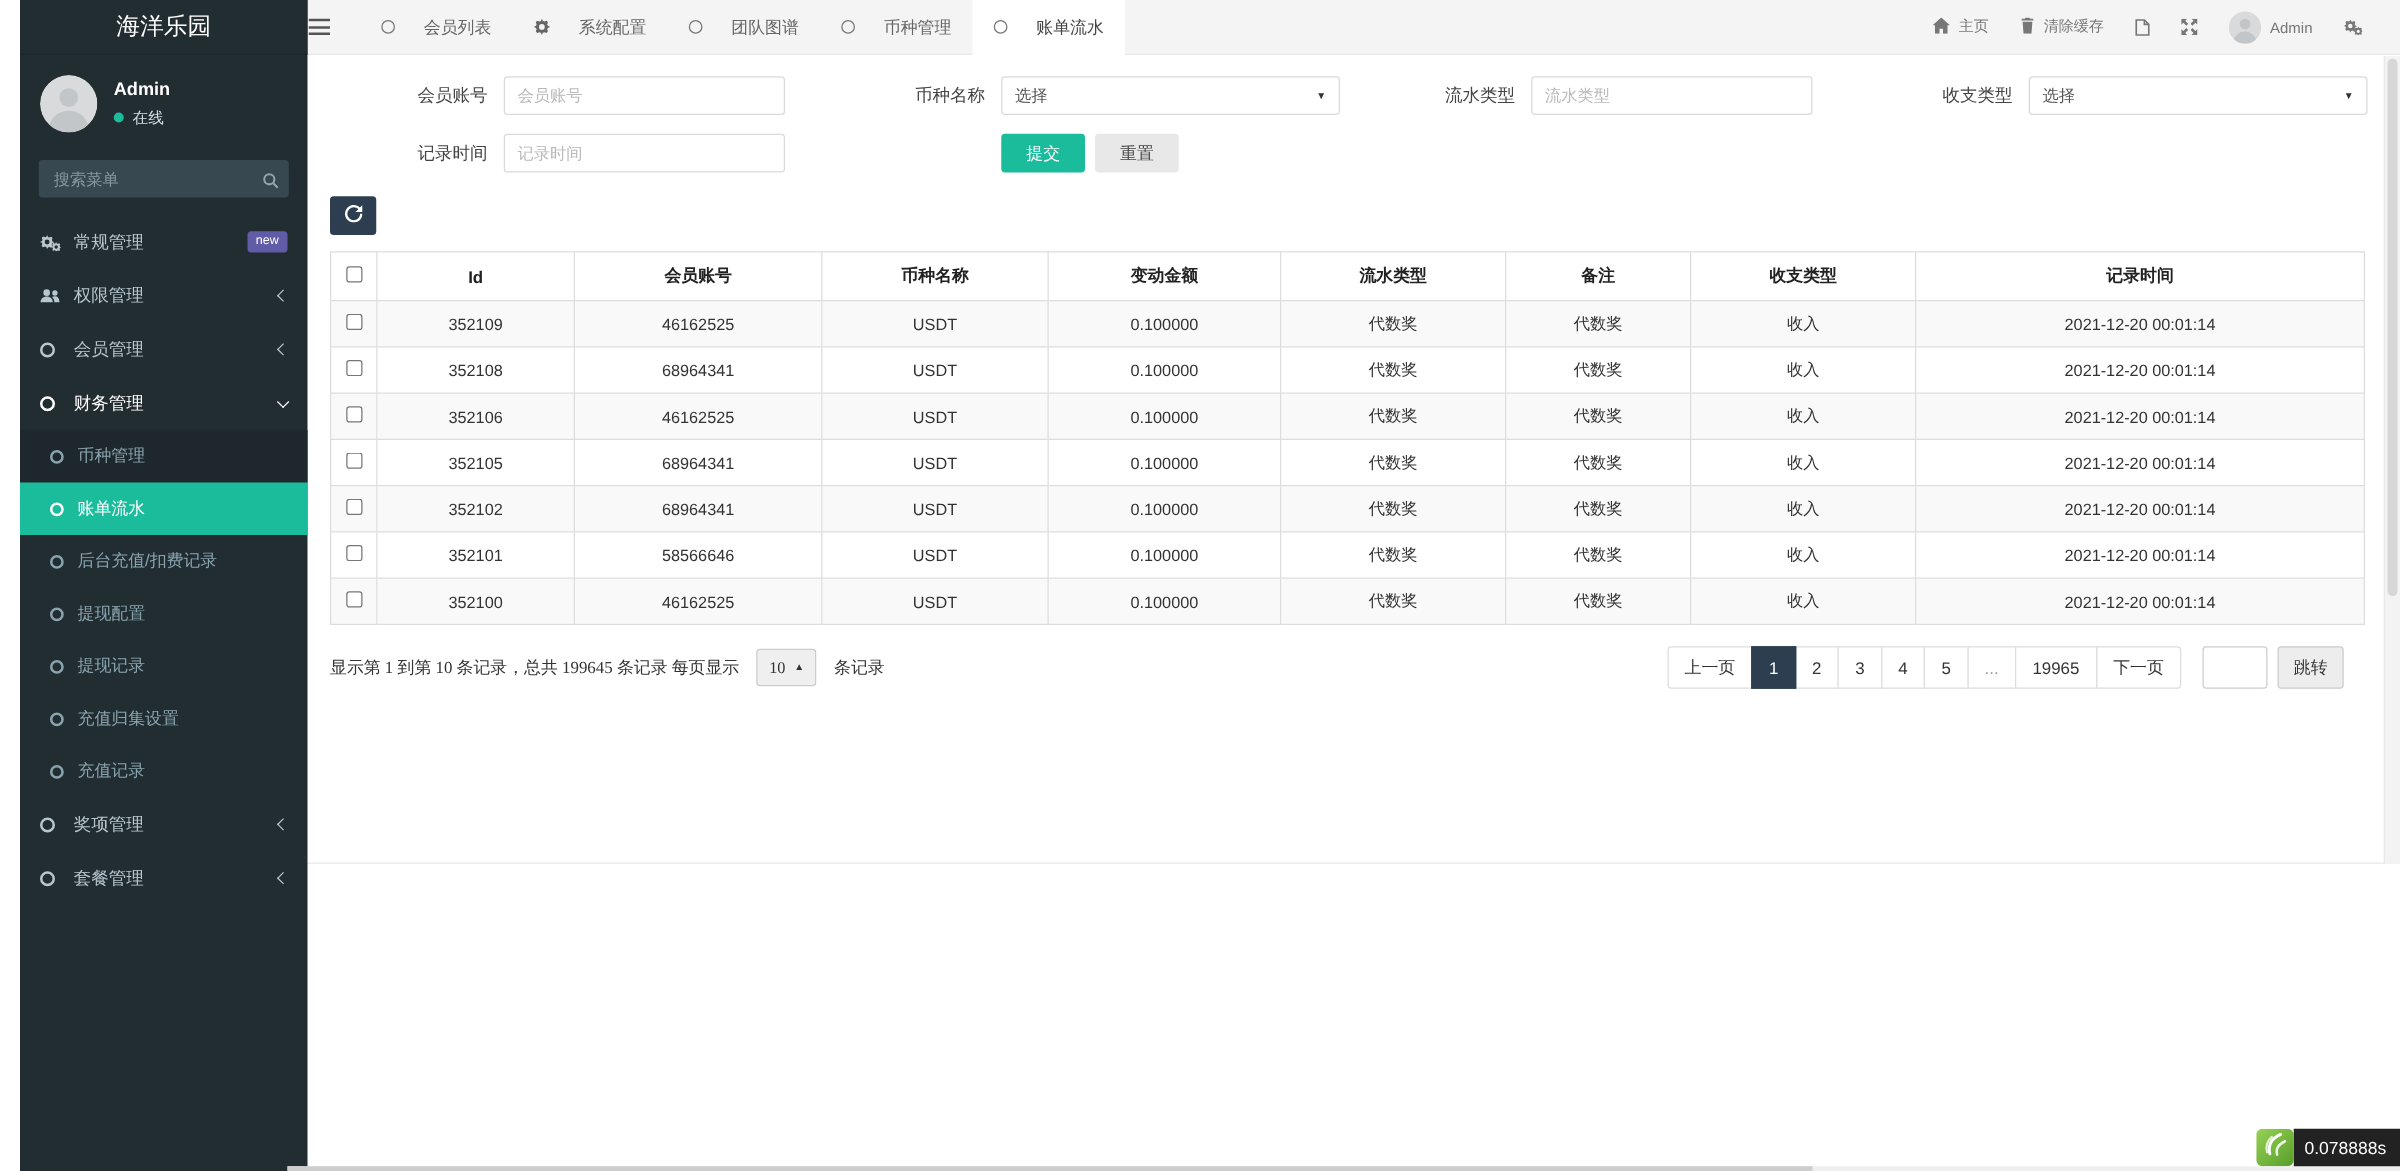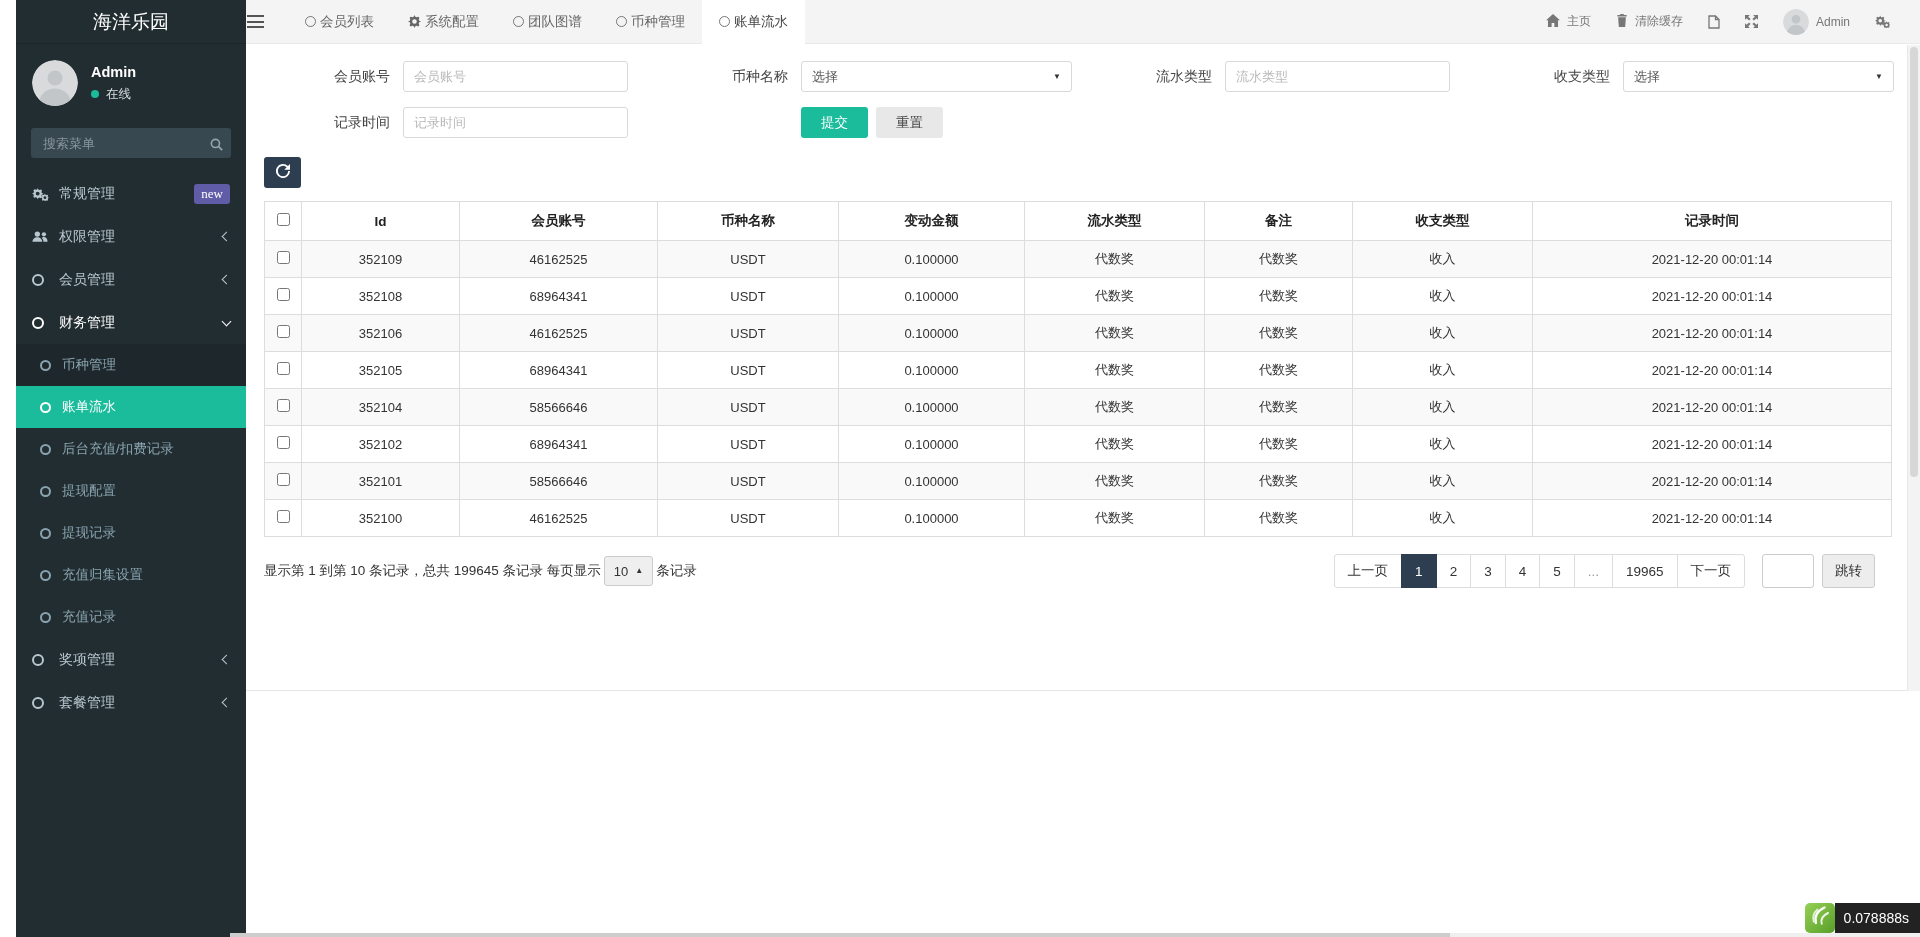--- a/index.html
+++ b/index.html
@@ -17,35 +17,35 @@
   .status-dot { width:8px; height:8px; border-radius:50%; background:#1abc9c; }
   .search-wrap { position:relative; margin:8px 15px 14px 15px; }
   .search-input { width:100%; height:30px; background:#374850; border:0; border-radius:3px; color:#22c55e; font-size:13px; padding:0 32px 0 12px; outline:none; }
   .search-input::placeholder { color:#8a979e; }
   .search-btn { position:absolute; right:8px; top:10px; color:#96a4ab; background:none; border:0; cursor:pointer; }
 
   .menu-item { display:flex; align-items:center; height:43px; padding:0 16px; color:#b8c7ce; font-size:14px; cursor:pointer; }
   .menu-item.open { color:#fff; }
   .mi-icon { width:27px; display:inline-flex; align-items:center; flex:none; }
   .ring { display:inline-block; width:12px; height:12px; border:2px solid currentColor; border-radius:50%; }
-  .badge-new { margin-left:auto; background:#605ca8; color:#fff; font-size:13px; line-height:1; padding:3px 7px 4px; border-radius:3px;font-family:Liberation Serif, serif; }
+  .badge-new { margin-left:auto; background:#605ca8; color:#fff; font-size:10px; line-height:1; padding:3px 7px 4px; border-radius:3px; }
   .chev { width:7px; height:7px; border-left:1.7px solid currentColor; border-bottom:1.7px solid currentColor; margin-left:auto; flex:none; }
   .chev-left { transform:rotate(45deg); }
   .chev-down { transform:rotate(-45deg); margin-top:-3px; }
   .submenu-item { display:flex; align-items:center; height:42px; padding:0 16px 0 24px; color:#8aa4af; font-size:13.5px; cursor:pointer; }
   .submenu-item .ring { width:11px; height:11px; margin-right:11px; border-width:2px; }
   .submenu-item.visited { background:#1e282c; }
   .submenu-item.active { background:#1abc9c; color:#fff; }
 
   
   .main { margin-left:230px; }
   .topbar { height:44px; background:#f4f4f5; border-bottom:1px solid #e9e9ea; display:flex; align-items:center; }
   .burger { width:50px; height:44px; display:flex; flex-direction:column; justify-content:center; align-items:center; gap:3.5px; background:none; border:0; cursor:pointer; margin-right:8px; }
   .burger span { display:block; width:17px; height:2px; background:#555; }
-  .tab { display:flex; align-items:center; gap:4px; height:44px; padding:0 17px; color:#666; font-size:13.5px; cursor:pointer; white-space:nowrap; }
+  .tab { display:flex; align-items:center; gap:23px; height:44px; padding:0 17px; color:#666; font-size:13.5px; cursor:pointer; white-space:nowrap; }
   .tab .ring { width:11px; height:11px; border-width:1.8px; color:#777; }
   .tab.active { background:#fff; color:#444; }
   .topbar-right { margin-left:auto; display:flex; align-items:center; padding-right:30px; color:#777; font-size:12px; }
   .tb-item { display:flex; align-items:center; gap:7px; margin-left:25px; cursor:pointer; color:#777; }
   .tb-avatar { width:26px; height:26px; border-radius:50%; overflow:hidden; }
   .tb-avatar svg { width:26px; height:26px; }
 
   
   .content { background:#fff; min-height:647px; border-bottom:1px solid #e7e7e7; padding-bottom:24px; }
   .filter-grid { display:grid; grid-template-columns:repeat(4,1fr); row-gap:15px; padding:17px 26px 0 20px; }
@@ -63,21 +63,21 @@
   
   .refresh-btn { margin:19px 0 0 34px; width:37px; height:31px; background:#2c3e50; color:#fff; border:0; border-radius:3px; cursor:pointer; display:inline-flex; align-items:center; justify-content:center; }
   .data-table { margin:13px 28px 0 34px; width:1628px; border-collapse:collapse; table-layout:fixed; }
   .data-table th, .data-table td { border:1px solid #ddd; text-align:center; font-size:13px; color:#333; height:37px; padding:0 6px; overflow:hidden; white-space:nowrap; }
   .data-table th { font-weight:bold; font-size:13.5px; height:39px; color:#222; }
   .data-table tbody tr:nth-child(odd) { background:#f9f9f9; }
   .data-table input[type=checkbox] { width:13px; height:13px; cursor:pointer; }
 
   
   .pagebar { display:flex; align-items:center; justify-content:space-between; margin:17px 45px 0 34px; }
-  .summary { display:flex; align-items:center; gap:3px; font-size:13.5px; color:#333; }
+  .summary { display:flex; align-items:center; gap:14px; font-size:13.5px; color:#333;font-family:Liberation Serif, serif; }
   .psize { height:30px; border:1px solid #ccc; background:#efefef; border-radius:3px; display:inline-flex; align-items:center; gap:7px; padding:0 9px; cursor:pointer; font-size:13px; color:#333; }
   .pager { display:flex; align-items:center; }
   .page-btn { min-width:35px; height:34px; padding:0 13px; border:1px solid #ddd; background:#fff; color:#333; font-size:13.5px; display:inline-flex; align-items:center; justify-content:center; margin-left:-1px; cursor:pointer; font-family:inherit; }
   .page-btn.first { border-radius:3px 0 0 3px; margin-left:0; }
   .page-btn.last  { border-radius:0 3px 3px 0; }
   .page-btn.active { background:#2c3e50; border-color:#2c3e50; color:#fff; position:relative; }
   .page-btn.dots { color:#999; cursor:default; }
   .jump-input { width:52px; height:34px; border:1px solid #ccc; border-radius:3px; margin-left:17px; padding:0 7px; font-size:13px; outline:none; }
   .jump-btn { height:34px; padding:0 12px; border:1px solid #ccc; background:#ededed; border-radius:3px; margin-left:8px; color:#333; font-size:13.5px; cursor:pointer; font-family:inherit; }
 
@@ -400,31 +400,20 @@
             <td>0.100000</td>
             <td>代数奖</td>
             <td>代数奖</td>
             <td>收入</td>
             <td>2021-12-20 00:01:14</td>
           </tr>
           <tr>
             <td><input type="checkbox" style=""></td>
             <td>352105</td>
             <td>68964341</td>
-            <td>USDT</td>
-            <td>0.100000</td>
-            <td>代数奖</td>
-            <td>代数奖</td>
-            <td>收入</td>
-            <td>2021-12-20 00:01:14</td>
-          </tr>
-          <tr>
-            <td><input type="checkbox" style=""></td>
-            <td>352104</td>
-            <td>58566646</td>
             <td>USDT</td>
             <td>0.100000</td>
             <td>代数奖</td>
             <td>代数奖</td>
             <td>收入</td>
             <td>2021-12-20 00:01:14</td>
           </tr>
           <tr>
             <td><input type="checkbox" style=""></td>
             <td>352102</td>

